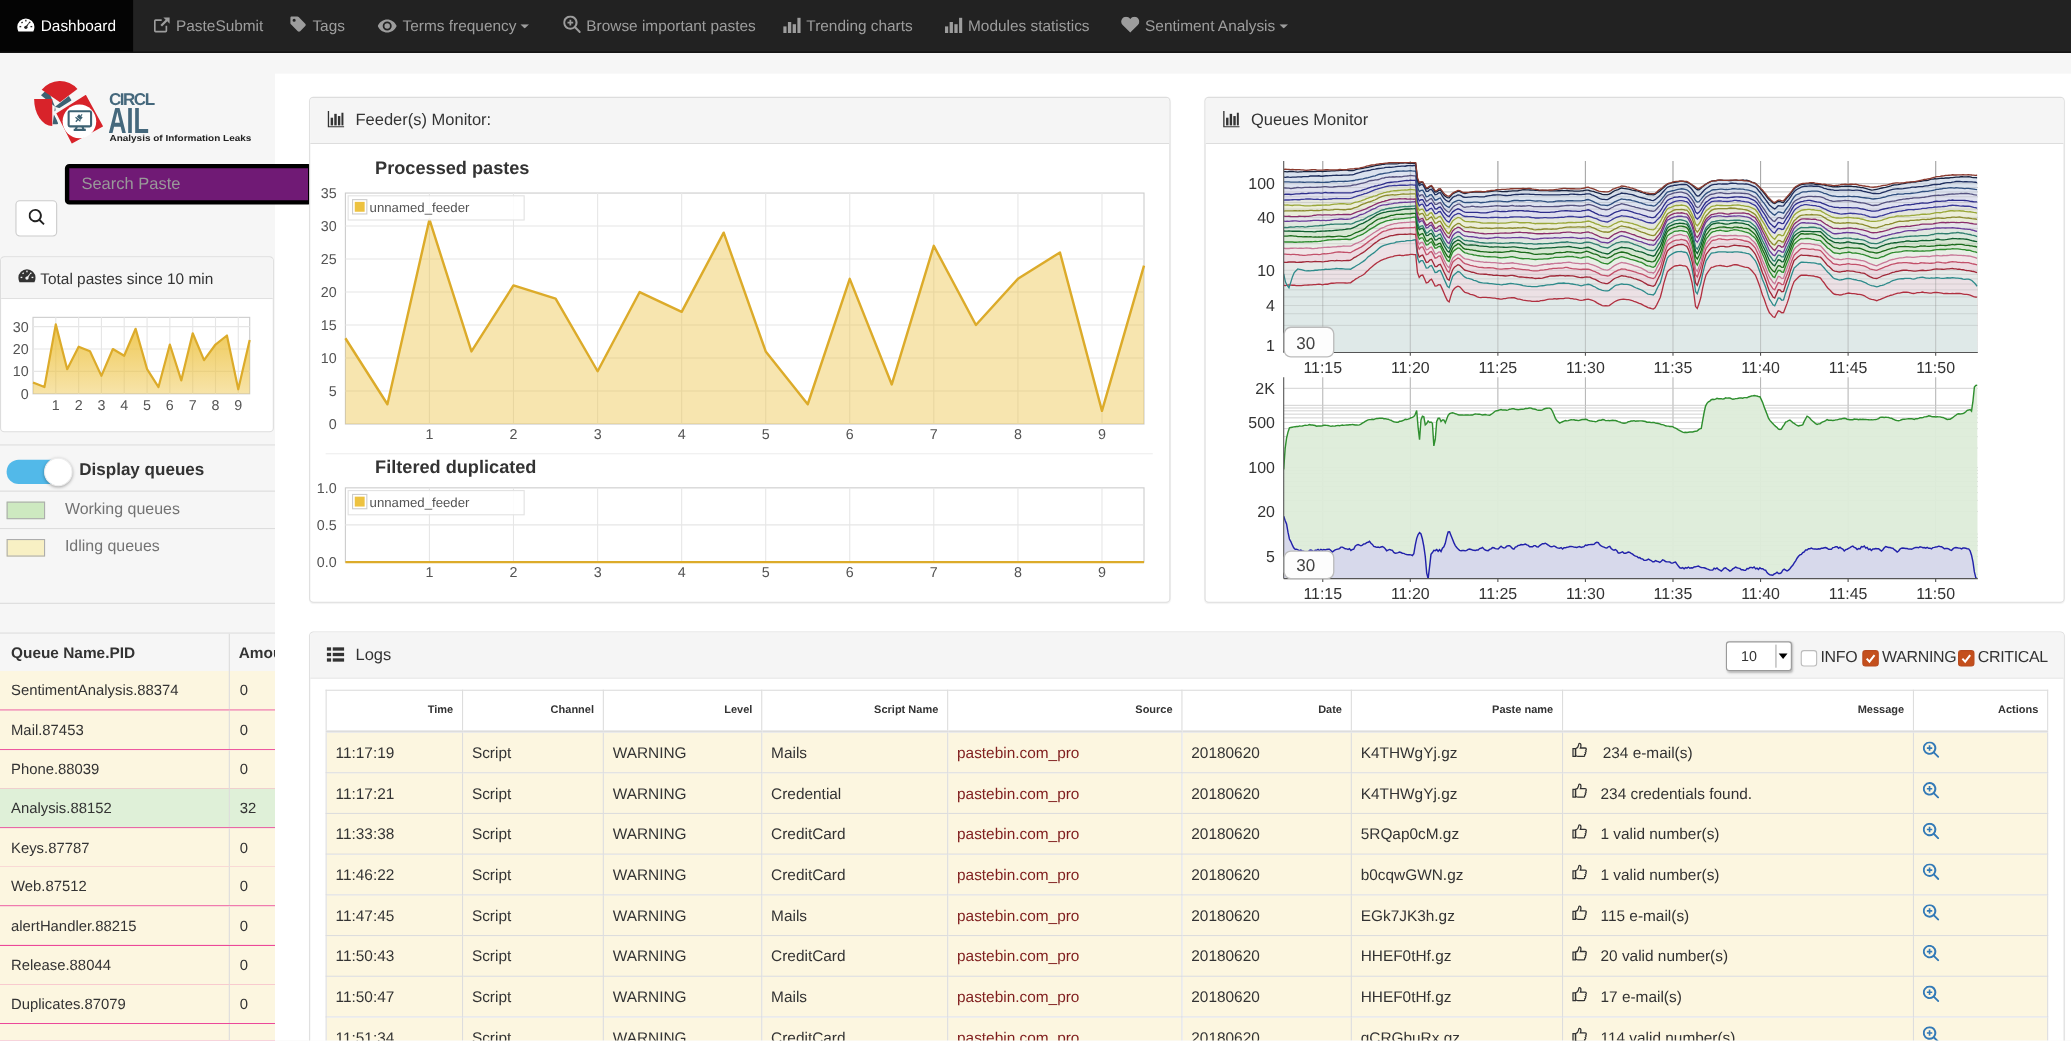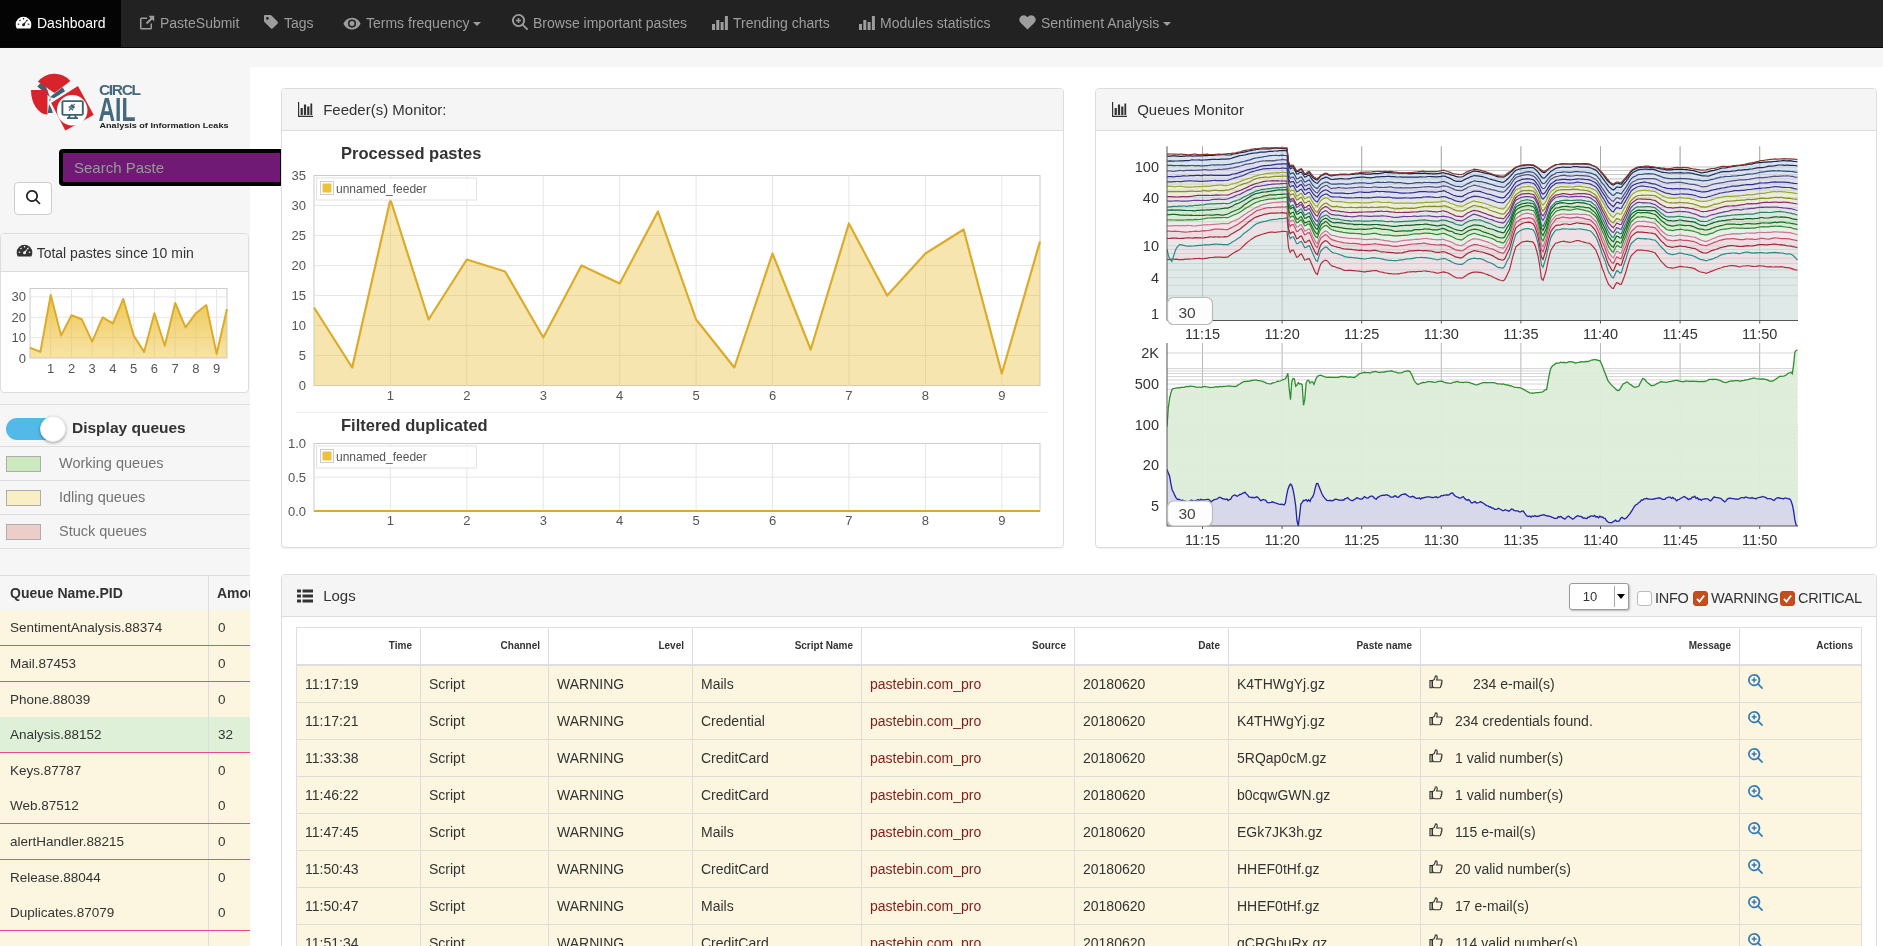--- a/index.html
+++ b/index.html
@@ -175,24 +175,20 @@
       <div class="abs" style="left:40px;top:11px;width:24px;height:24px;border-radius:50%;background:#fff;border:1px solid #ededed;box-shadow:0 1px 3px rgba(0,0,0,.35)"></div>
       <div class="abs" style="left:72px;top:14px;font-size:15.5px;font-weight:bold">Display queues</div>
     </div>
     <div class="srow" style="top:446px;height:33.5px">
       <div class="swatch" style="top:9px;background:#cde9c0"></div>
       <div class="lbl" style="top:8px">Working queues</div>
     </div>
     <div class="srow" style="top:479.5px;height:34px">
       <div class="swatch" style="top:9px;background:#f8f0c4"></div>
       <div class="lbl" style="top:8px">Idling queues</div>
-    </div>
-    <div class="srow" style="top:513.5px;height:34.5px">
-      <div class="swatch" style="top:9px;background:#eccdc9"></div>
-      <div class="lbl" style="top:8px">Stuck queues</div>
     </div>
   </div>
 <div class="abs" style="left:0;top:548px;width:250px;border-top:1px solid #ddd"></div>
 <div class="qrow" style="top:574.8px;height:35px;border-top:1px solid #ddd;background:#f6f6f6">
     <div class="c1" style="font-weight:bold;font-size:14px">Queue Name.PID</div>
     <div class="vline"></div>
     <div class="c2" style="left:217px;font-weight:bold;font-size:14px;white-space:nowrap">Amount</div>
   </div>
 <div class="qrow warnbg" style="top:610.4px;height:35px">
     <div class="c1">SentimentAnalysis.88374</div>
@@ -595,21 +591,21 @@
         <td>WARNING</td>
         <td>Mails</td>
         <td><a>pastebin.com_pro</a></td>
         <td>20180620</td>
         <td>K4THWgYj.gz</td>
         <td><svg width="16" height="15" viewBox="0 0 16 15" fill="currentColor">
             <g fill="none" stroke="#333" stroke-width="1.15">
               <path d="M1 6.6h2.2v7.1H1z"></path>
               <path d="M3.4 12.8c.6.5 1.4.9 2.3.9h4.9c.6 0 1.1-.5 1.1-1.1 0-.2 0-.4-.1-.6.5-.2.9-.6.9-1.2 0-.3-.1-.6-.3-.8.4-.2.7-.6.7-1.1 0-.3-.1-.6-.3-.8.3-.2.5-.6.5-1 0-.6-.5-1.1-1.1-1.1H7.7c.3-.6.5-1.5.5-2.3 0-1.1-.5-1.9-1.3-1.9-.7 0-.8 1-.9 1.8-.2 1.4-1 2.6-2.6 3z"></path>
             </g>
-          </svg><span style="margin-left:28px">234 e-mail(s)</span></td>
+          </svg><span style="margin-left:12px">234 e-mail(s)</span></td>
         <td><svg width="15" height="15" viewBox="0 0 15 15" fill="currentColor">
             <path d="M6.1 0a6.1 6.1 0 0 1 4.9 9.8l3.7 3.7a.7.7 0 0 1 0 1l-.2.2a.7.7 0 0 1-1 0l-3.7-3.7A6.1 6.1 0 1 1 6.1 0zm0 1.7a4.4 4.4 0 1 0 0 8.8 4.4 4.4 0 0 0 0-8.8z" fill="#337ab7"></path>
             <path d="M5.4 3.6h1.5v1.7h1.7v1.5H6.9v1.7H5.4V6.8H3.7V5.3h1.7z" fill="#337ab7"></path>
           </svg></td>
       </tr>
       <tr>
         <td>11:17:21</td>
         <td>Script</td>
         <td>WARNING</td>
         <td>Credential</td>

